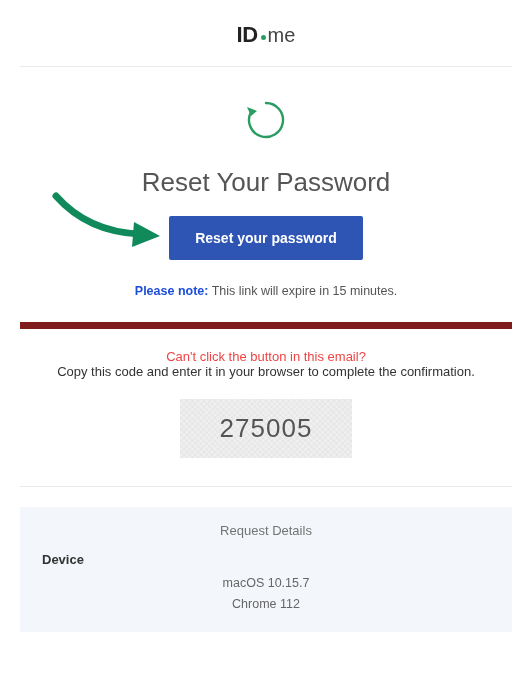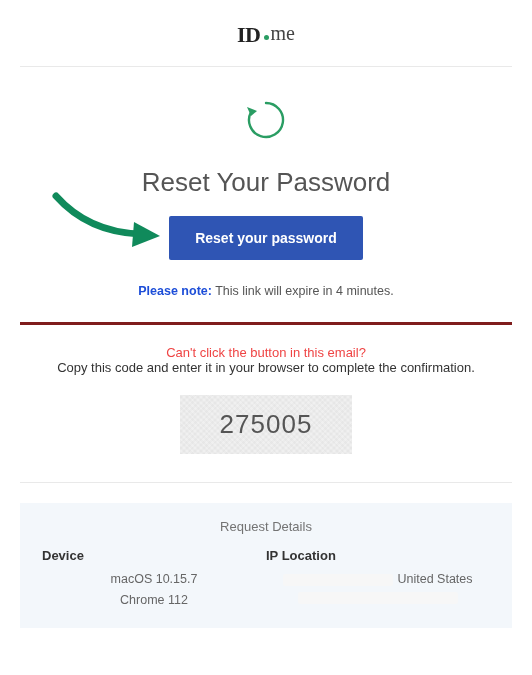--- a/index.html
+++ b/index.html
@@ -10,25 +10,25 @@
       height: 675px;
       color: #333;
       font-size: 13px;
     }
     .container { padding: 0 20px; }
     .header {
       text-align: center;
       padding: 22px 0 18px;
       border-bottom: 1px solid #e9e9e9;
     }
-    .logo { display: inline-flex; align-items: flex-start; justify-content: center; font-family: Liberation Serif, serif; }
+    .logo { display: inline-flex; align-items: center; justify-content: center; }
     .logo-id { font-weight: 800; font-size: 22px; color: #222; letter-spacing: -0.5px; }
     .logo-dot { width: 5px; height: 5px; background: #2a9d63; border-radius: 50%; margin: 0 2px 2px 3px; align-self: center; position: relative; top: 3px; }
     .logo-me { font-weight: 500; font-size: 20px; color: #444; }
-    .main { text-align: center; padding: 30px 10px 24px; border-bottom: 3px solid #7f1d1d; position: relative; }
+    .main { text-align: center; padding: 30px 10px 24px; border-bottom: 7px solid #7f1d1d; position: relative; }
     .refresh-icon-wrap { display: flex; justify-content: center; margin-bottom: 24px; }
     .title { font-size: 26px; font-weight: 300; color: #555; margin-bottom: 18px; }
     .subtitle { font-size: 13px; color: #333; margin-bottom: 26px; }
     .button-row { position: relative; display: flex; justify-content: center; margin-bottom: 24px; }
     .arrow { position: absolute; left: 18px; top: -24px; }
     .reset-btn {
       background: #2f55b4;
       color: #fff;
       border: none;
       padding: 14px 26px;
@@ -81,44 +81,35 @@
     </div>
     <h1 class="title">Reset Your Password</h1>
     <div class="button-row">
       <svg class="arrow" width="120" height="70" viewBox="0 0 120 70">
         <path d="M 8 4 Q 40 40 92 42" stroke="#108a5b" stroke-width="7" fill="none" stroke-linecap="round"></path>
         <polygon points="86,30 112,44 84,55" fill="#108a5b"></polygon>
       </svg>
       <button class="reset-btn">Reset your password</button>
     </div>
     <p class="note">
-      <span class="note-label">Please note:</span><span> This link will expire in 4 minutes.</span>
+      <span class="note-label">Please note:</span><span> This link will expire in 15 minutes.</span>
     </p>
   </div>
 
   <div class="fallback">
     <p class="fb-line1">Can't click the button in this email?</p>
     <p class="fb-line2">Copy this code and enter it in your browser to complete the confirmation.</p>
     <div class="code-box">
       <span class="code">275005</span>
     </div>
   </div>
 
   <div class="details">
     <p class="details-title">Request Details</p>
     <div class="details-table">
       <div class="col">
         <div class="col-title">Device</div>
         <div class="col-val">macOS 10.15.7</div>
         <div class="col-val">Chrome 112</div>
       </div>
-      <div class="col">
-        <div class="col-title">IP Location</div>
-        <div class="col-val">
-          <span class="redact"></span><span>United States</span>
-        </div>
-        <div class="col-val">
-          <span class="redact-row"></span>
-        </div>
-      </div>
     </div>
   </div>
 </div>
 
 </body></html>

